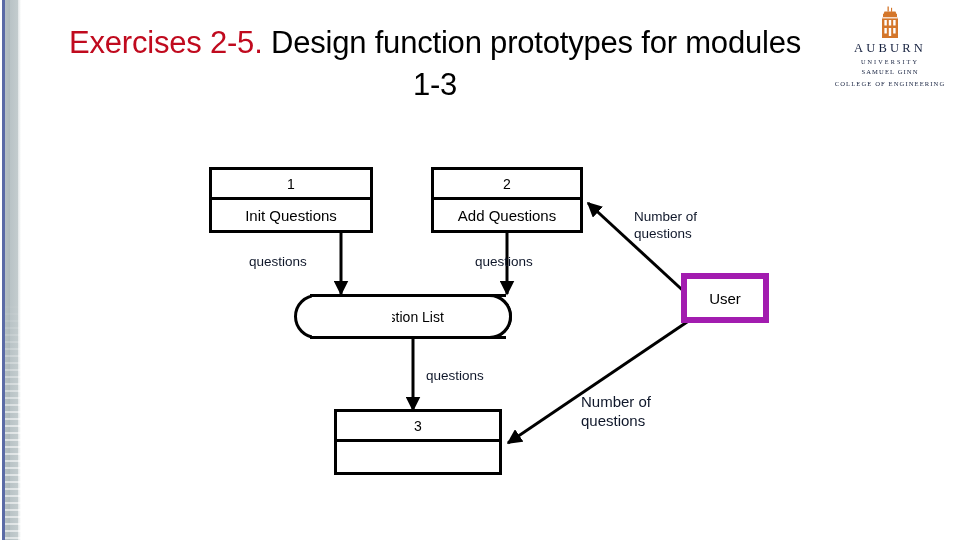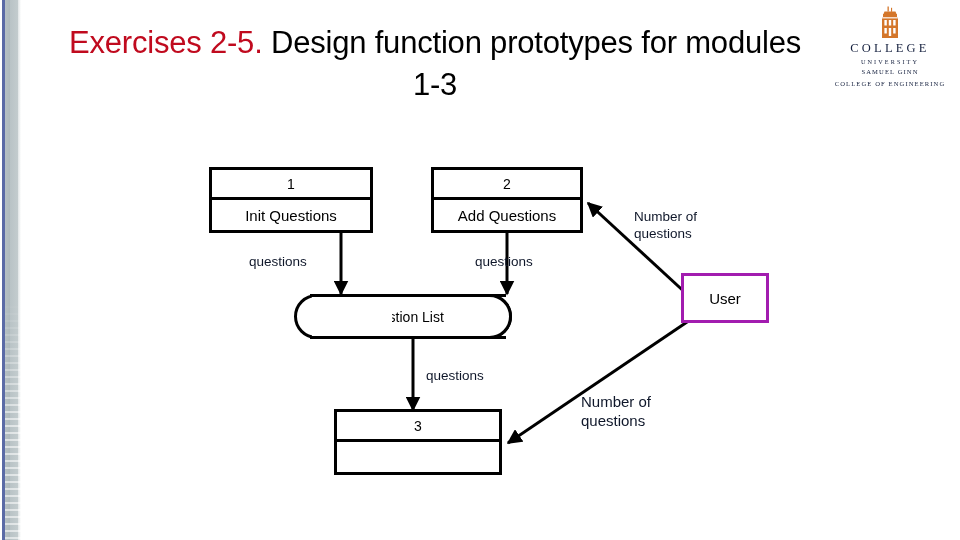--- a/index.html
+++ b/index.html
@@ -130,21 +130,21 @@
     height: 50%;
     box-sizing: border-box;
     display: flex;
     align-items: center;
     justify-content: center;
     font-size: 15px;
     color: #000;
   }
   .plain-box {
     position: absolute;
-    border: 3px solid #a21caf;
+    border: 6px solid #a21caf;
     background: #fff;
     box-sizing: border-box;
     display: flex;
     align-items: center;
     justify-content: center;
     font-size: 15px;
     color: #000;
   }
   .datastore {
     position: absolute;
@@ -197,21 +197,21 @@
     <g fill="#ffffff">
       <rect x="14.4" y="14" width="2.4" height="5.5"></rect>
       <rect x="18.8" y="14" width="2.4" height="5.5"></rect>
       <rect x="23.2" y="14" width="2.4" height="5.5"></rect>
       <rect x="14.4" y="22" width="2.4" height="5.5"></rect>
       <rect x="18.8" y="22" width="2.4" height="8"></rect>
       <rect x="23.2" y="22" width="2.4" height="5.5"></rect>
       <rect x="12" y="11.5" width="16" height="0.9"></rect>
     </g>
   </svg>
-  <div class="logo-word">COLLEGE</div>
+  <div class="logo-word">AUBURN</div>
   <div class="logo-sub">UNIVERSITY</div>
   <div class="logo-college">SAMUEL GINN</div>
   <div class="logo-college">COLLEGE OF ENGINEERING</div>
 </div>
 
 <div id="diagram">
 
   <svg class="lines" viewBox="0 0 960 540">
     <defs>
       <marker id="arrow" viewBox="0 0 10 10" refX="9" refY="5" markerWidth="5" markerHeight="5" orient="auto-start-reverse">

